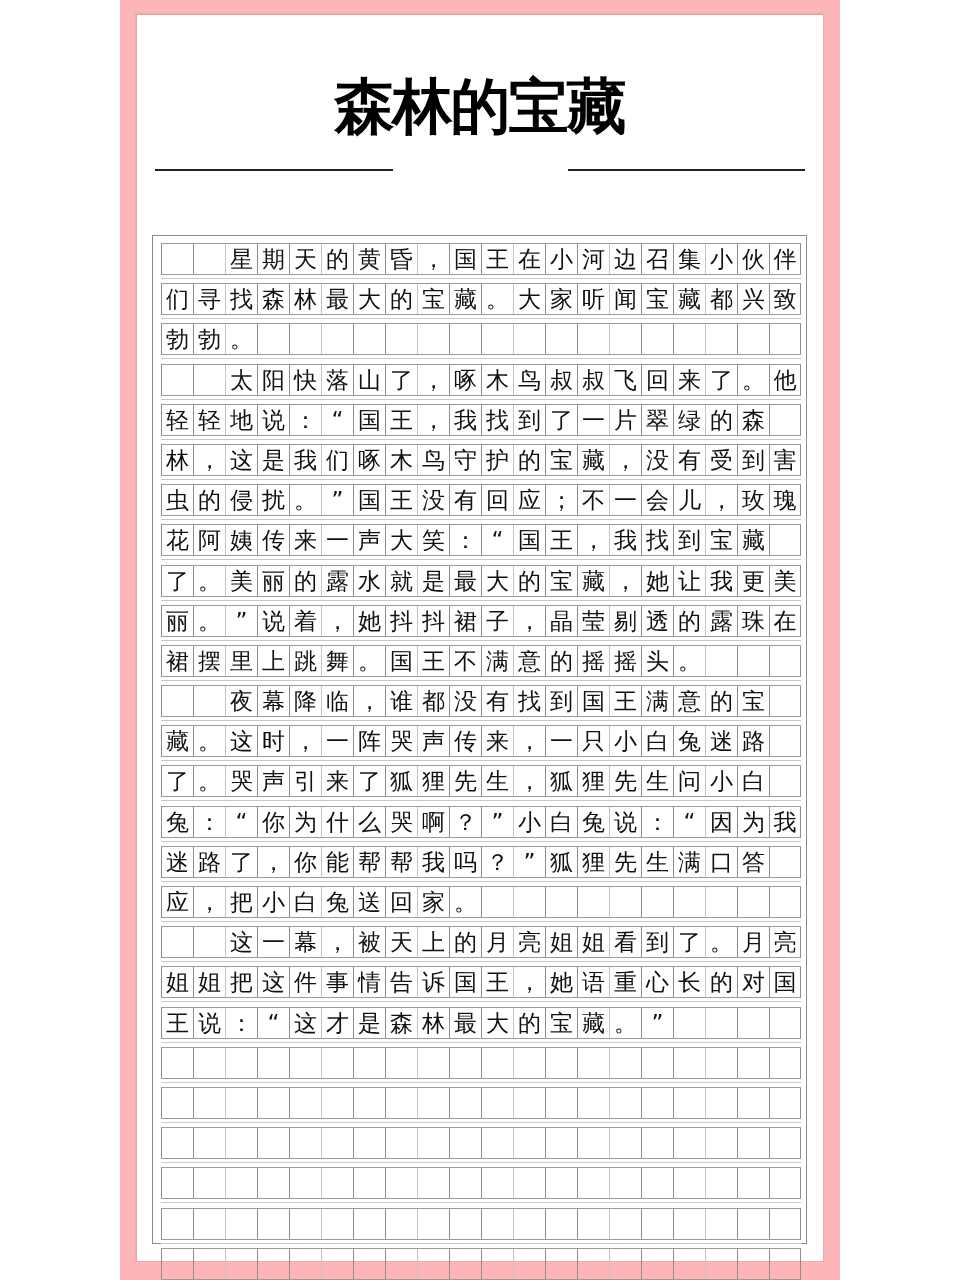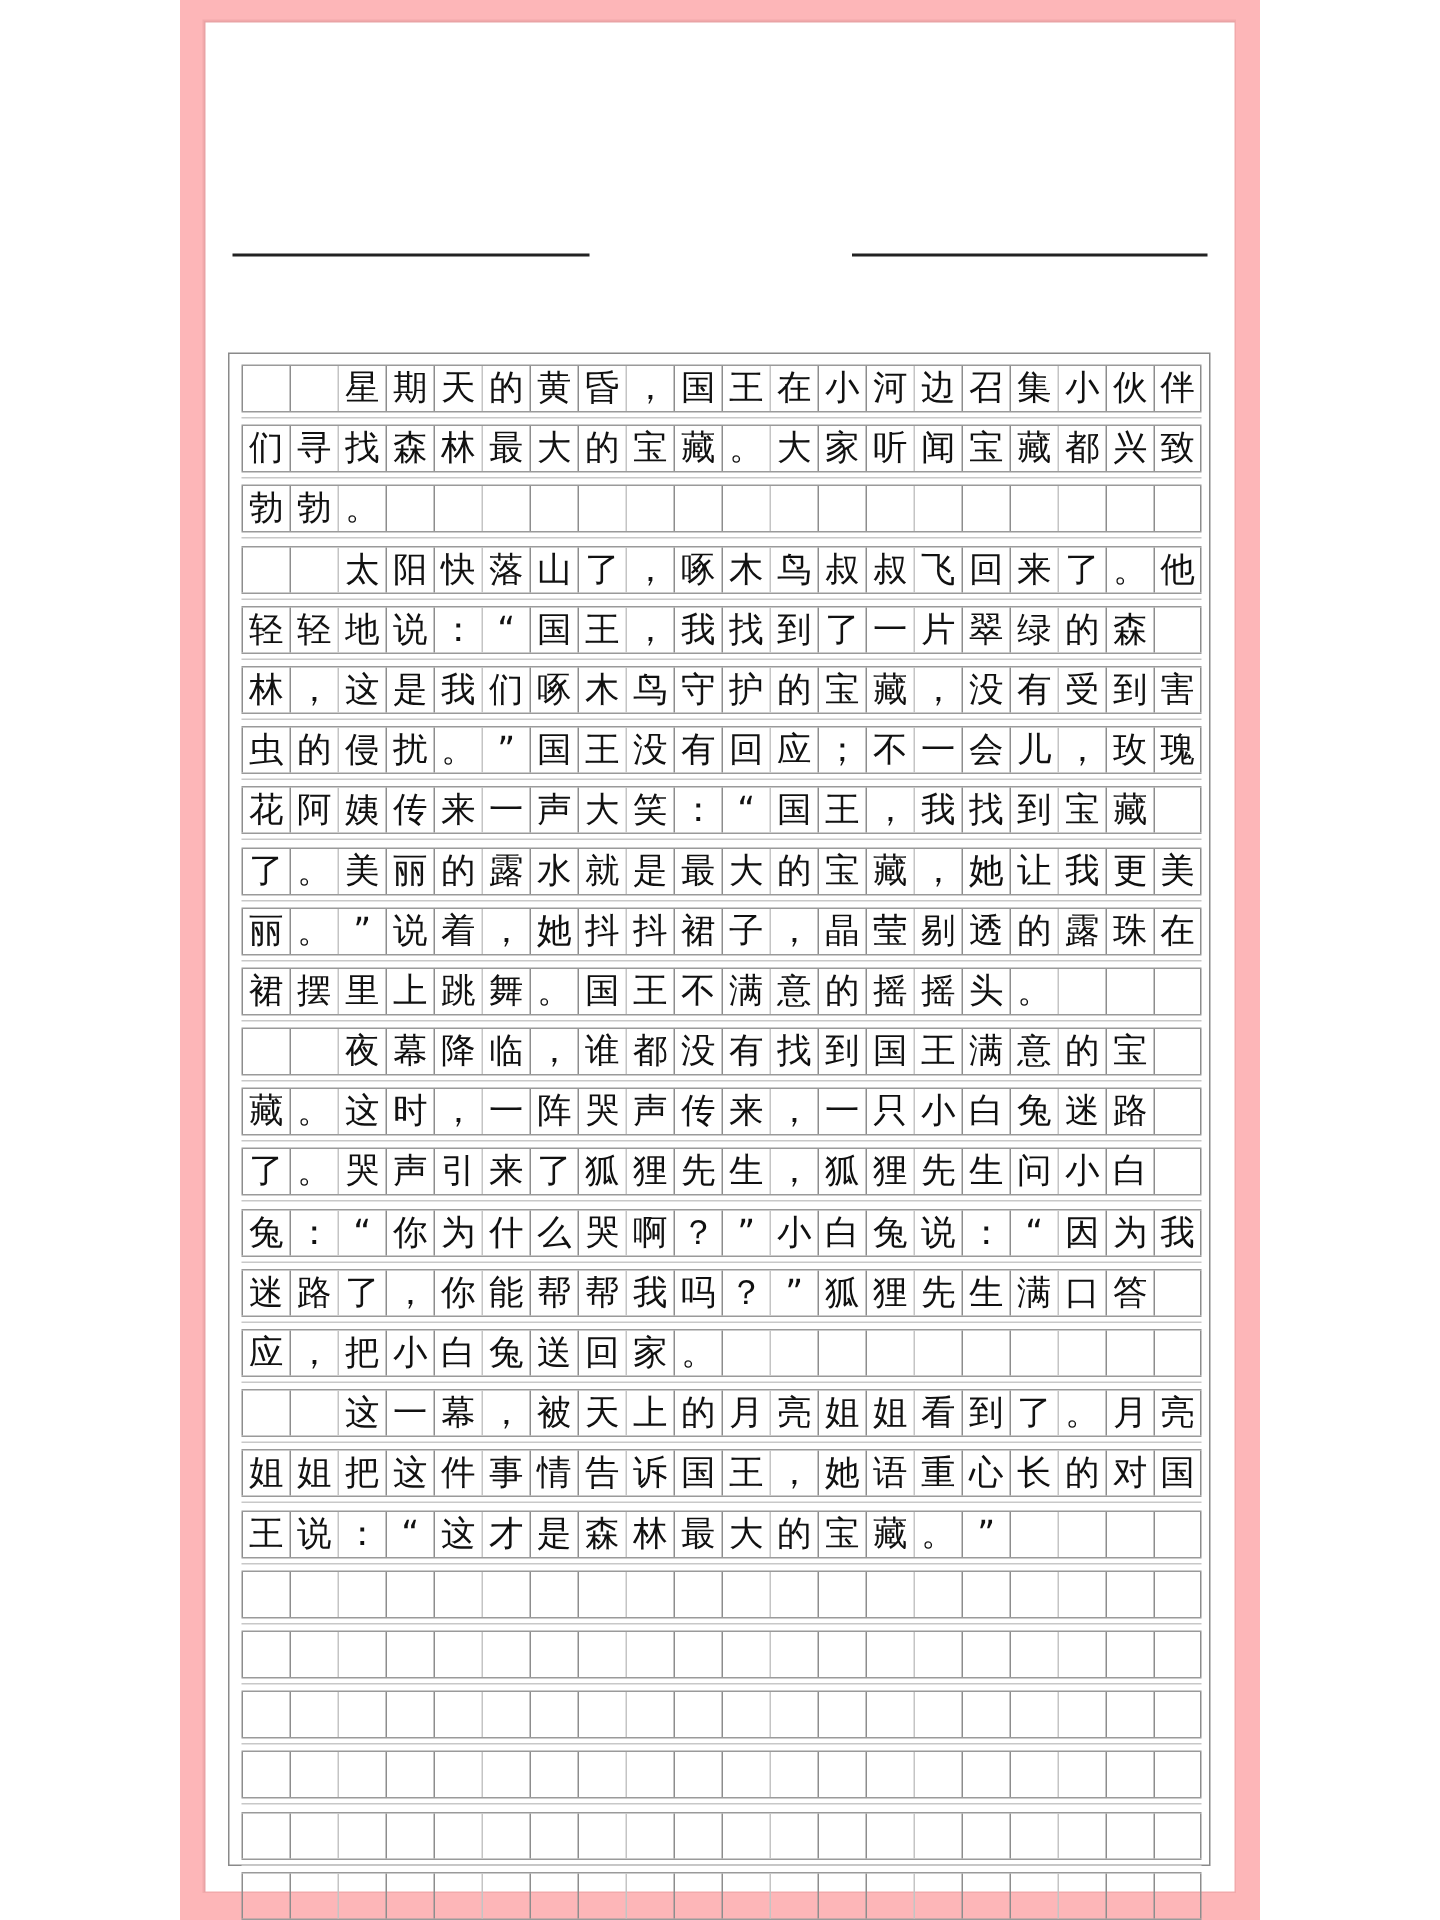--- a/index.html
+++ b/index.html
@@ -17,20 +17,21 @@
   .row:last-child::after { display:none; }
   .cell { width:32px; height:30px; border-left:1px solid #8d8d8d; box-sizing:border-box; position:relative; font-size:23px; line-height:30px; text-align:center; color:#111; }
   .cell:last-child { border-right:1px solid #8d8d8d; }
   .cell.alt { border-left-color:#c4c4c4; }
 </style>
 </head>
 <body>
 
 <div class="frame">
   <div class="page">
+    <div class="title">森林的宝藏</div>
     <div class="rule left"></div>
     <div class="rule right"></div>
     <div class="grid-box">
       <div class="grid" id="grid">
           <div class="row">
             <div class="cell"></div>
             <div class="cell"></div>
             <div class="cell alt">星</div>
             <div class="cell">期</div>
             <div class="cell">天</div>

